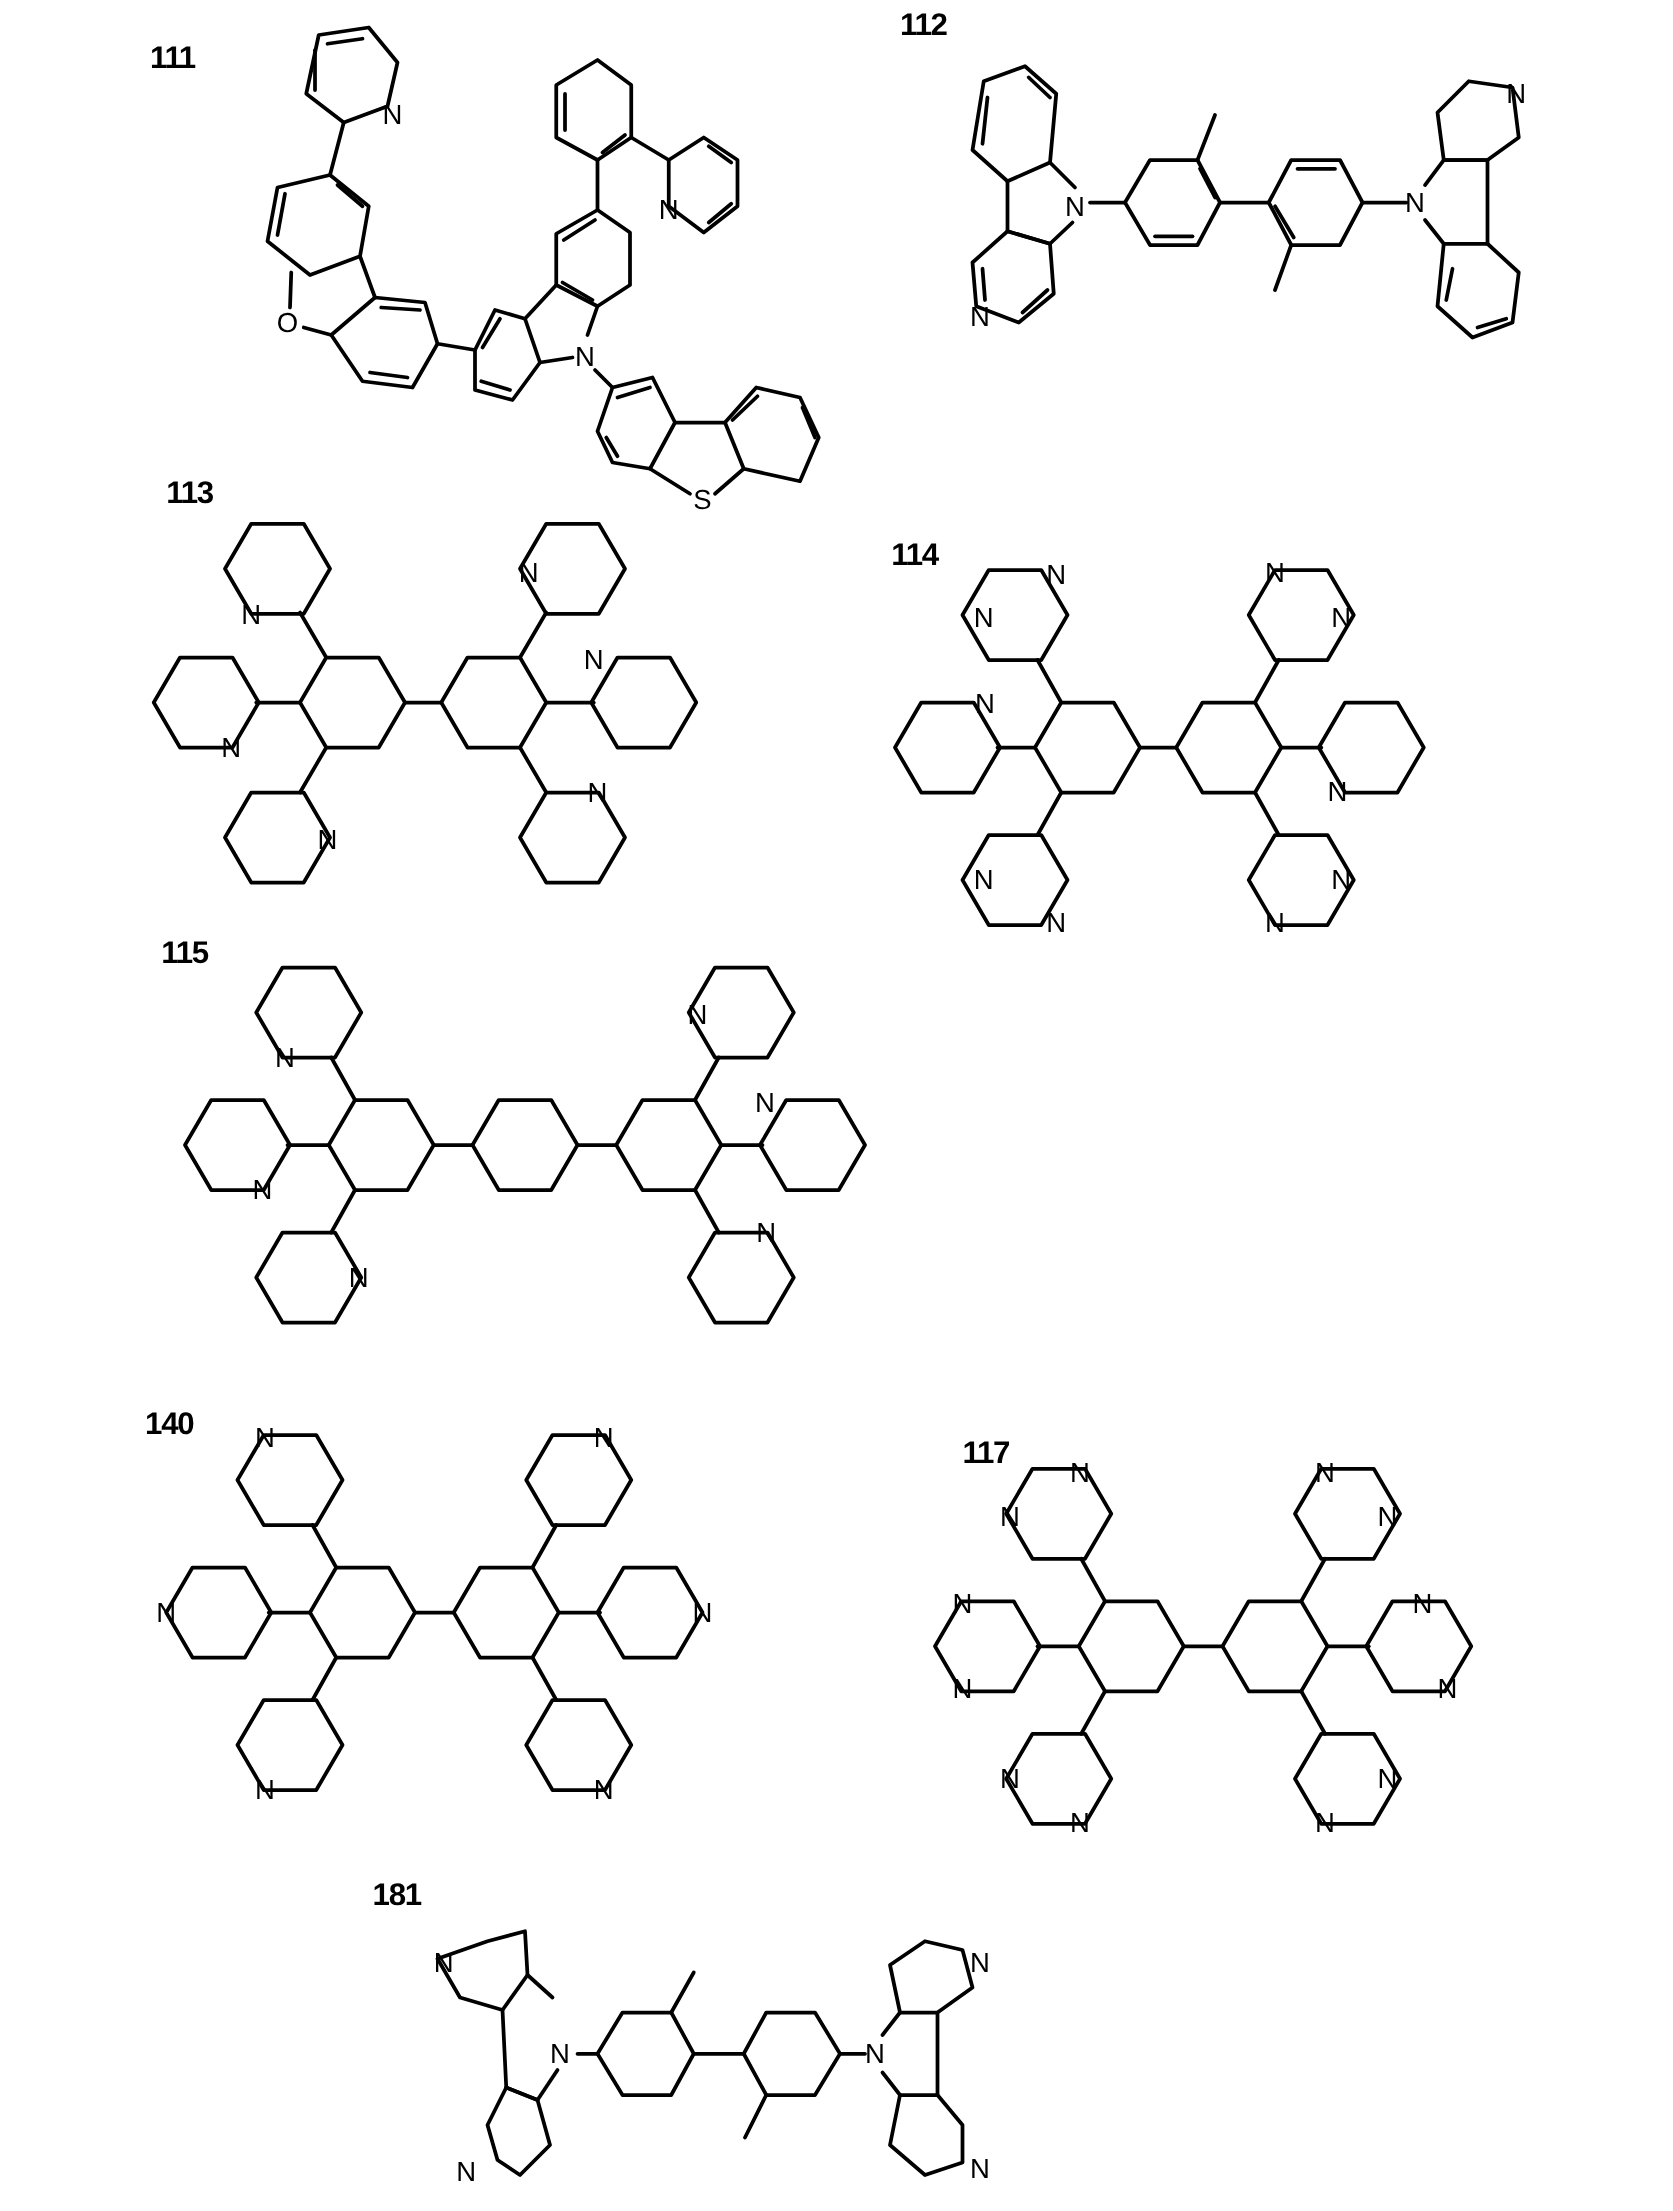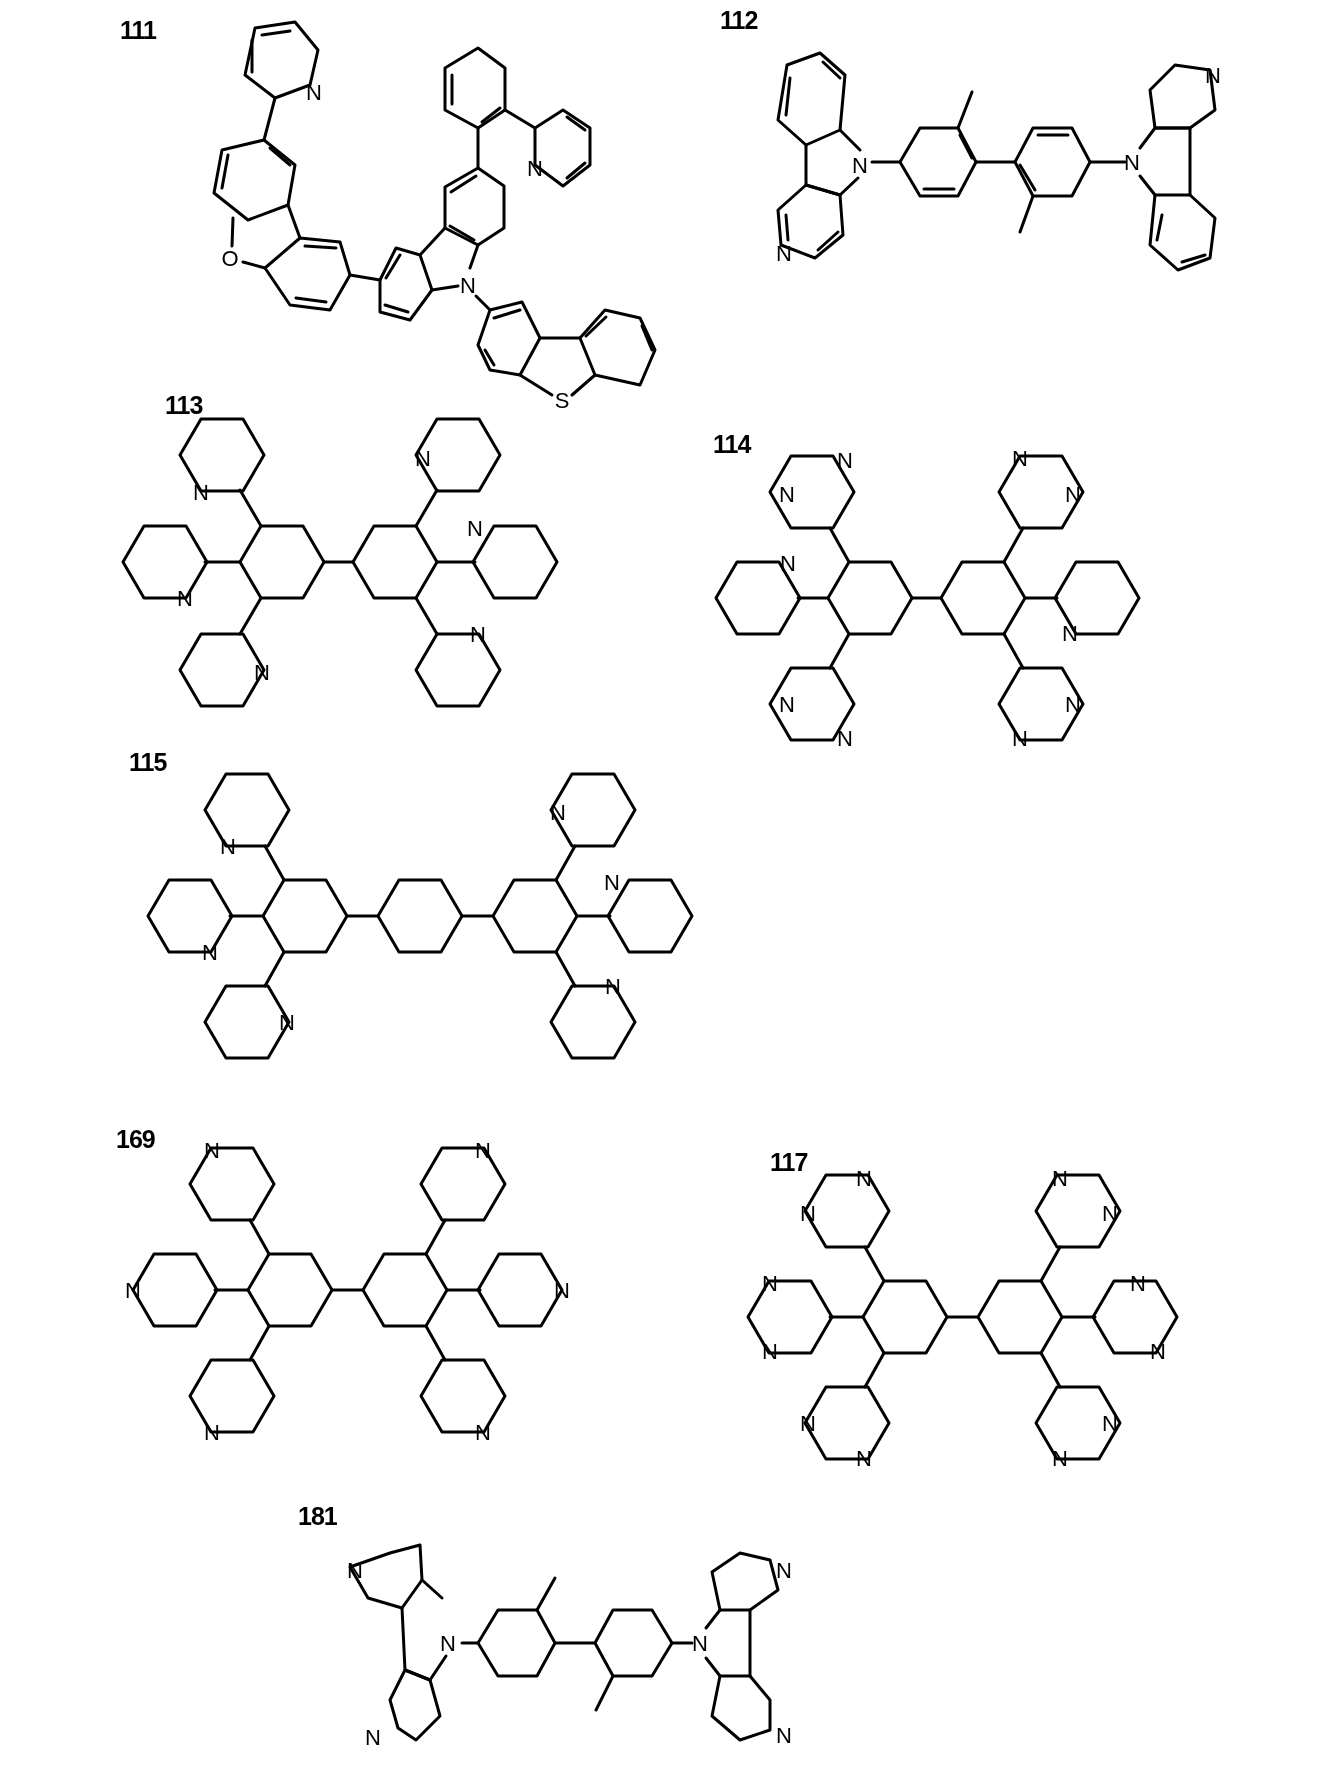--- a/index.html
+++ b/index.html
@@ -6,26 +6,26 @@
   body { width: 1338px; height: 1769px; position: relative; overflow: hidden;
          font-family: "Liberation Sans", sans-serif; color: #000; }
   .label { position: absolute; font-weight: bold; font-size: 25px; letter-spacing: -1px; }
   svg.mol { position: absolute; left: 0; top: 0; }
   svg.mol line, svg.mol polyline, svg.mol polygon { stroke: #000; stroke-width: 3; fill: none; stroke-linecap: round; stroke-linejoin: round; }
   svg.mol text { font-family: "Liberation Sans", sans-serif; font-size: 22px; fill: #000; text-anchor: middle; dominant-baseline: central; }
 </style>
 </head>
 <body>
 
-<div class="label" style="left:120px;top:16px;text-align:right;">111</div>
+<div class="label" style="left:120px;top:32px;text-align:right;">111</div>
 <div class="label" style="left:720px;top:6px;">112</div>
-<div class="label" style="left:133px;top:391px;margin-left:32px;">113</div>
+<div class="label" style="left:133px;top:380px;">113</div>
 <div class="label" style="left:713px;top:430px;">114</div>
 <div class="label" style="left:129px;top:748px;">115</div>
-<div class="label" style="left:116px;top:1125px;">169</div>
+<div class="label" style="left:116px;top:1125px;">140</div>
 <div class="label" style="left:730px;top:1148px;margin-left:40px;">117</div>
 <div class="label" style="left:298px;top:1502px;">181</div>
 
 <svg class="mol" width="1338" height="1769" viewBox="0 0 1338 1769">
   <defs>
 
     <polygon id="hexF" points="-42,0 -21,-36 21,-36 42,0 21,36 -21,36"></polygon>
 
     <polygon id="hexP" points="0,-42 36,-21 36,21 0,42 -36,21 -36,-21"></polygon>
   </defs>

